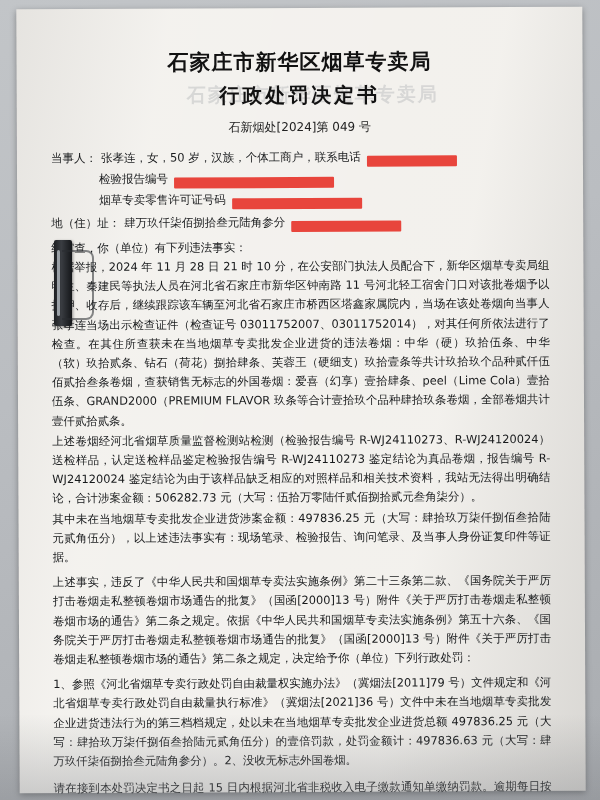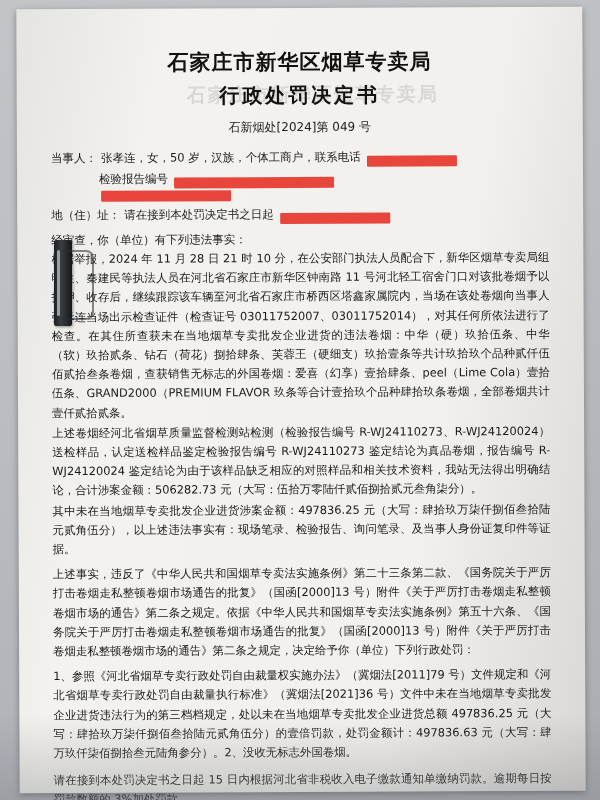--- a/index.html
+++ b/index.html
@@ -187,26 +187,27 @@
         <span>张孝连，女，50 岁，汉族，个体工商户，联系电话</span>
         <span class="redact r90"></span>
       </div>
 
       <div class="row field-line indent">
         <span class="lbl">检验报告编号</span>
         <span class="redact r160"></span>
       </div>
 
       <div class="row field-line indent">
+        <span class="lbl">烟草专卖零售许可证号码</span>
         <span class="redact r130"></span>
       </div>
 
       <div class="row field-line" style="margin-top:4px;">
         <span class="lbl">地（住）址：</span>
-        <span>请在接到本处罚决定书之日起</span>
+        <span>肆万玖仟柒佰捌拾叁元陆角参分</span>
         <span class="redact r110"></span>
       </div>
 
       <div class="row" style="margin-top:6px;">经审查，你（单位）有下列违法事实：</div>
 
       <p class="body-para blk">根据举报，2024 年 11 月 28 日 21 时 10 分，在公安部门执法人员配合下，新华区烟草专卖局组明生、秦建民等执法人员在河北省石家庄市新华区钟南路 11 号河北轻工宿舍门口对该批卷烟予以扣押、收存后，继续跟踪该车辆至河北省石家庄市桥西区塔鑫家属院内，当场在该处卷烟向当事人张孝连当场出示检查证件（检查证号 03011752007、03011752014），对其任何所依法进行了检查。在其住所查获未在当地烟草专卖批发企业进货的违法卷烟：中华（硬）玖拾伍条、中华（软）玖拾贰条、钻石（荷花）捌拾肆条、芙蓉王（硬细支）玖拾壹条等共计玖拾玖个品种贰仟伍佰贰拾叁条卷烟，查获销售无标志的外国卷烟：爱喜（幻享）壹拾肆条、peel（Lime Cola）壹拾伍条、GRAND2000（PREMIUM FLAVOR 玖条等合计壹拾玖个品种肆拾玖条卷烟，全部卷烟共计壹仟贰拾贰条。</p>
       <p class="body-para blk">上述卷烟经河北省烟草质量监督检测站检测（检验报告编号 R-WJ24110273、R-WJ24120024）送检样品，认定送检样品鉴定检验报告编号 R-WJ24110273 鉴定结论为真品卷烟，报告编号 R-WJ24120024 鉴定结论为由于该样品缺乏相应的对照样品和相关技术资料，我站无法得出明确结论，合计涉案金额：506282.73 元（大写：伍拾万零陆仟贰佰捌拾贰元叁角柒分）。</p>
       <p class="body-para blk">其中未在当地烟草专卖批发企业进货涉案金额：497836.25 元（大写：肆拾玖万柒仟捌佰叁拾陆元贰角伍分），以上述违法事实有：现场笔录、检验报告、询问笔录、及当事人身份证复印件等证据。</p>
 
       <p class="body-para mt6">上述事实，违反了《中华人民共和国烟草专卖法实施条例》第二十三条第二款、《国务院关于严厉打击卷烟走私整顿卷烟市场通告的批复》（国函[2000]13 号）附件《关于严厉打击卷烟走私整顿卷烟市场的通告》第二条之规定。依据《中华人民共和国烟草专卖法实施条例》第五十六条、《国务院关于严厉打击卷烟走私整顿卷烟市场通告的批复》（国函[2000]13 号）附件《关于严厉打击卷烟走私整顿卷烟市场的通告》第二条之规定，决定给予你（单位）下列行政处罚：</p>

